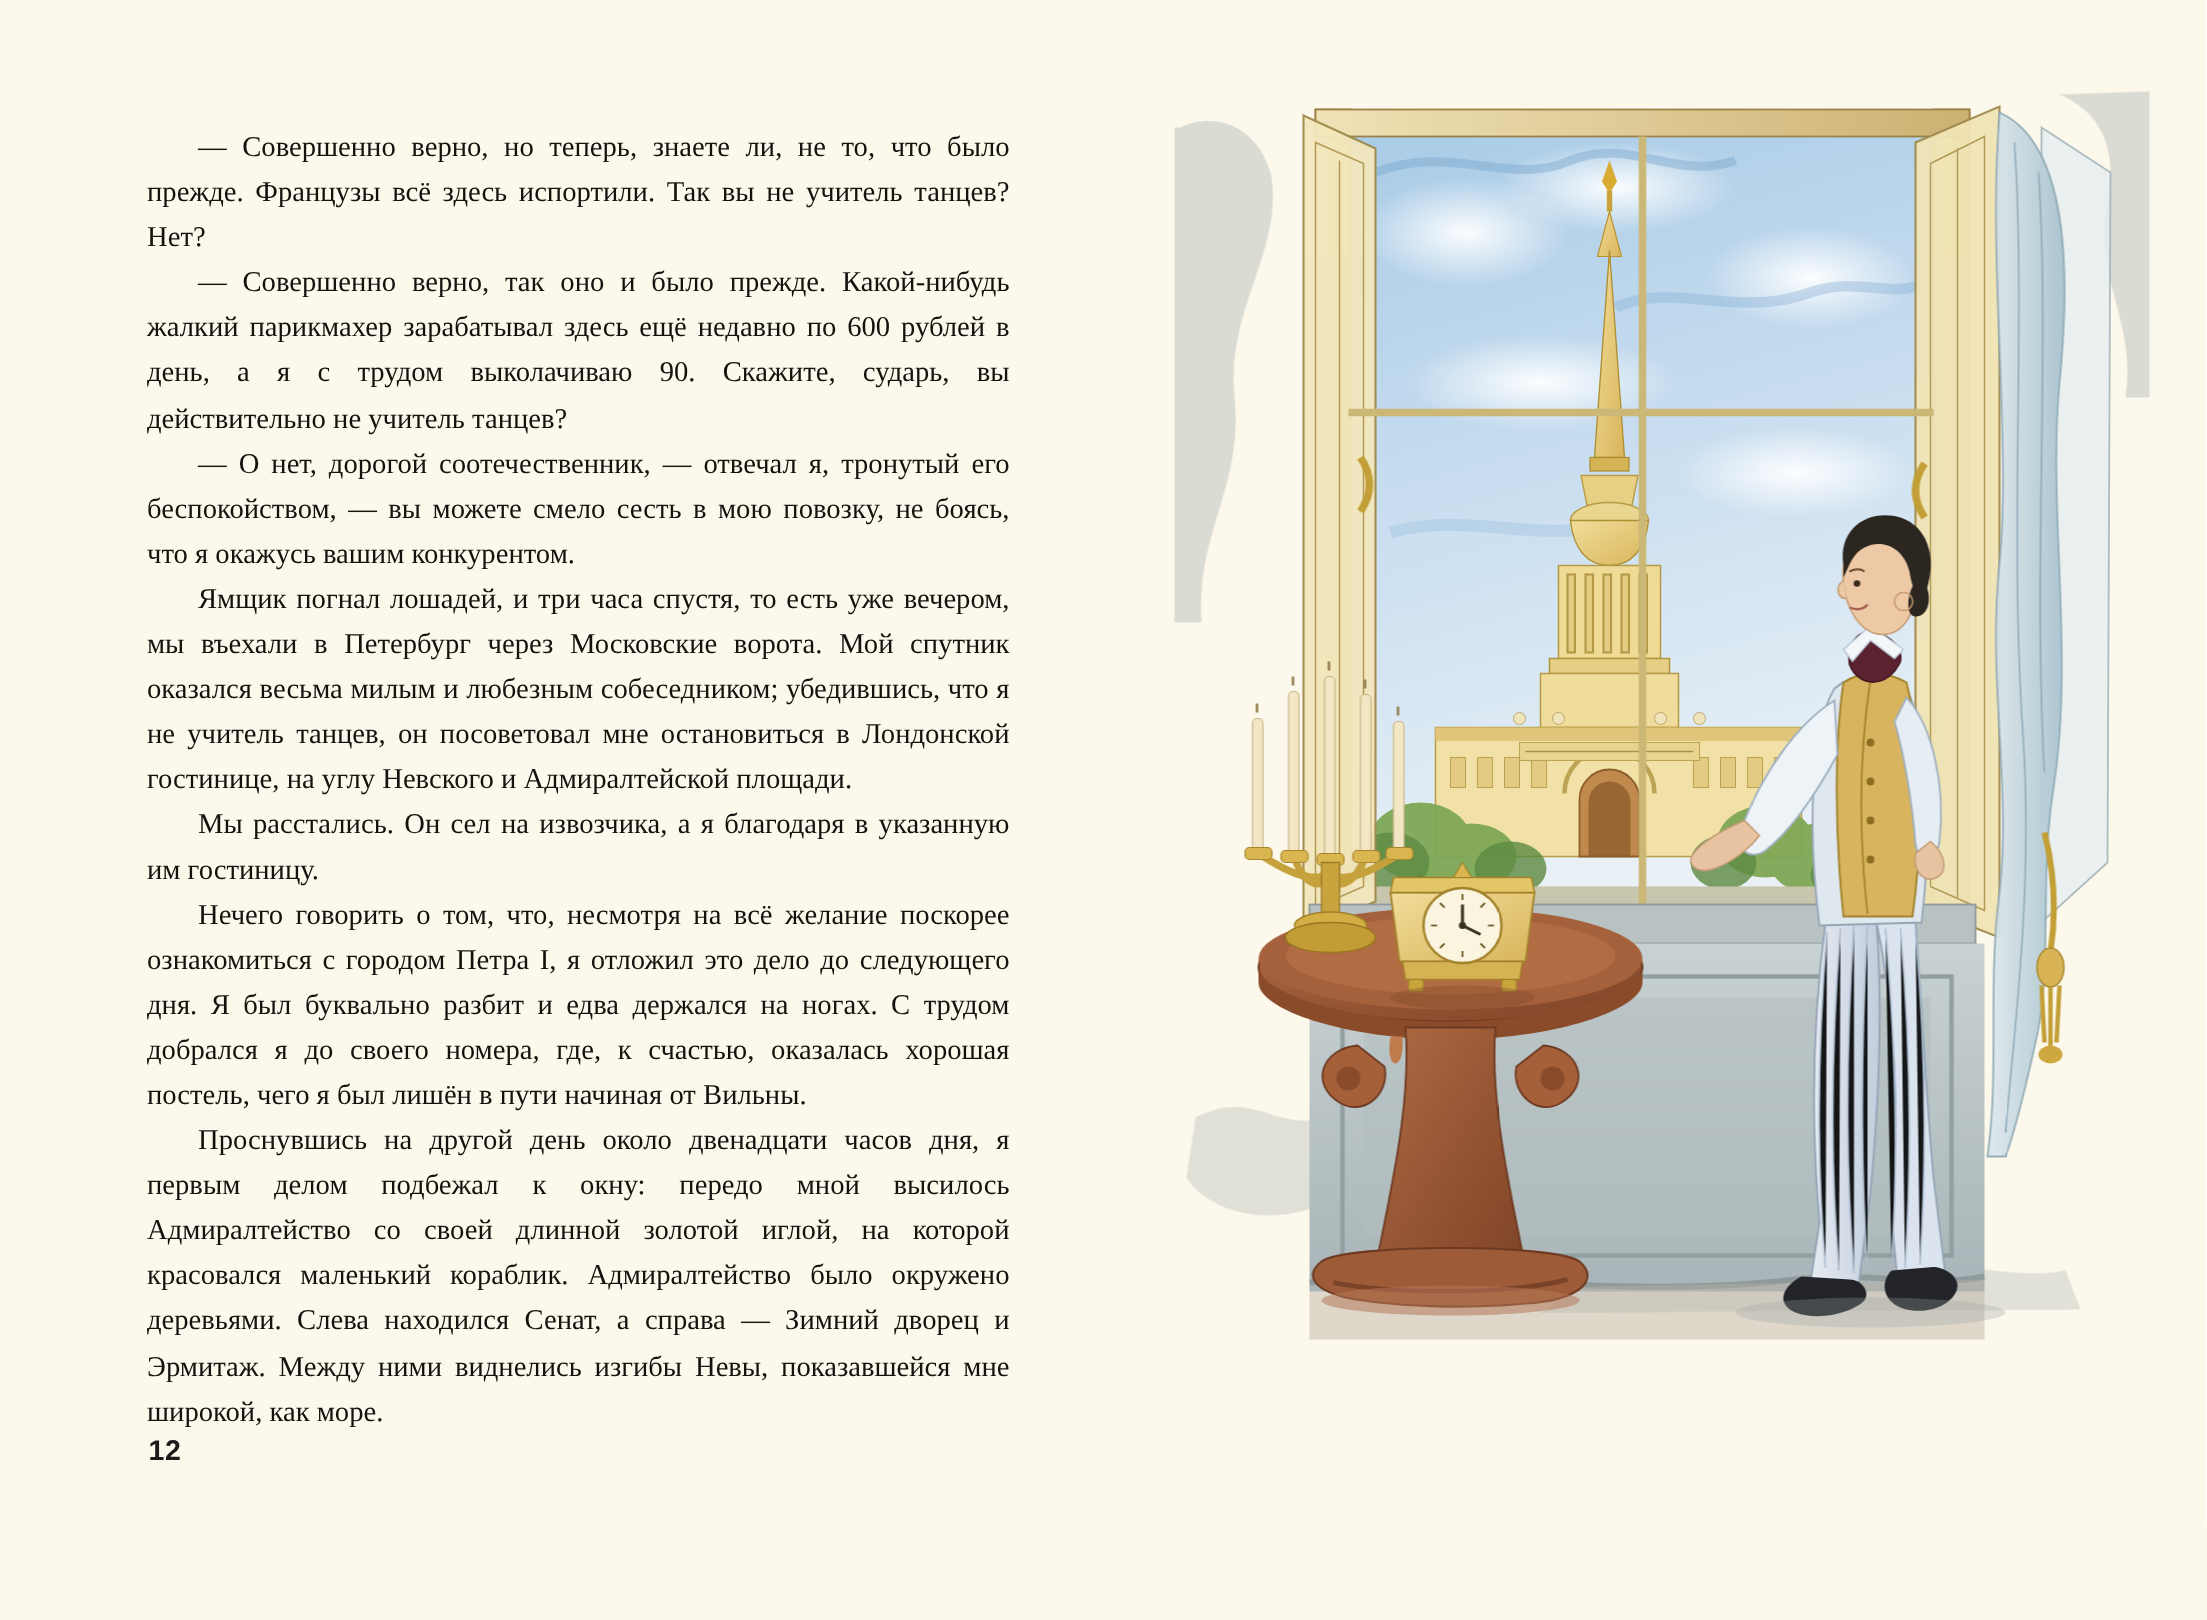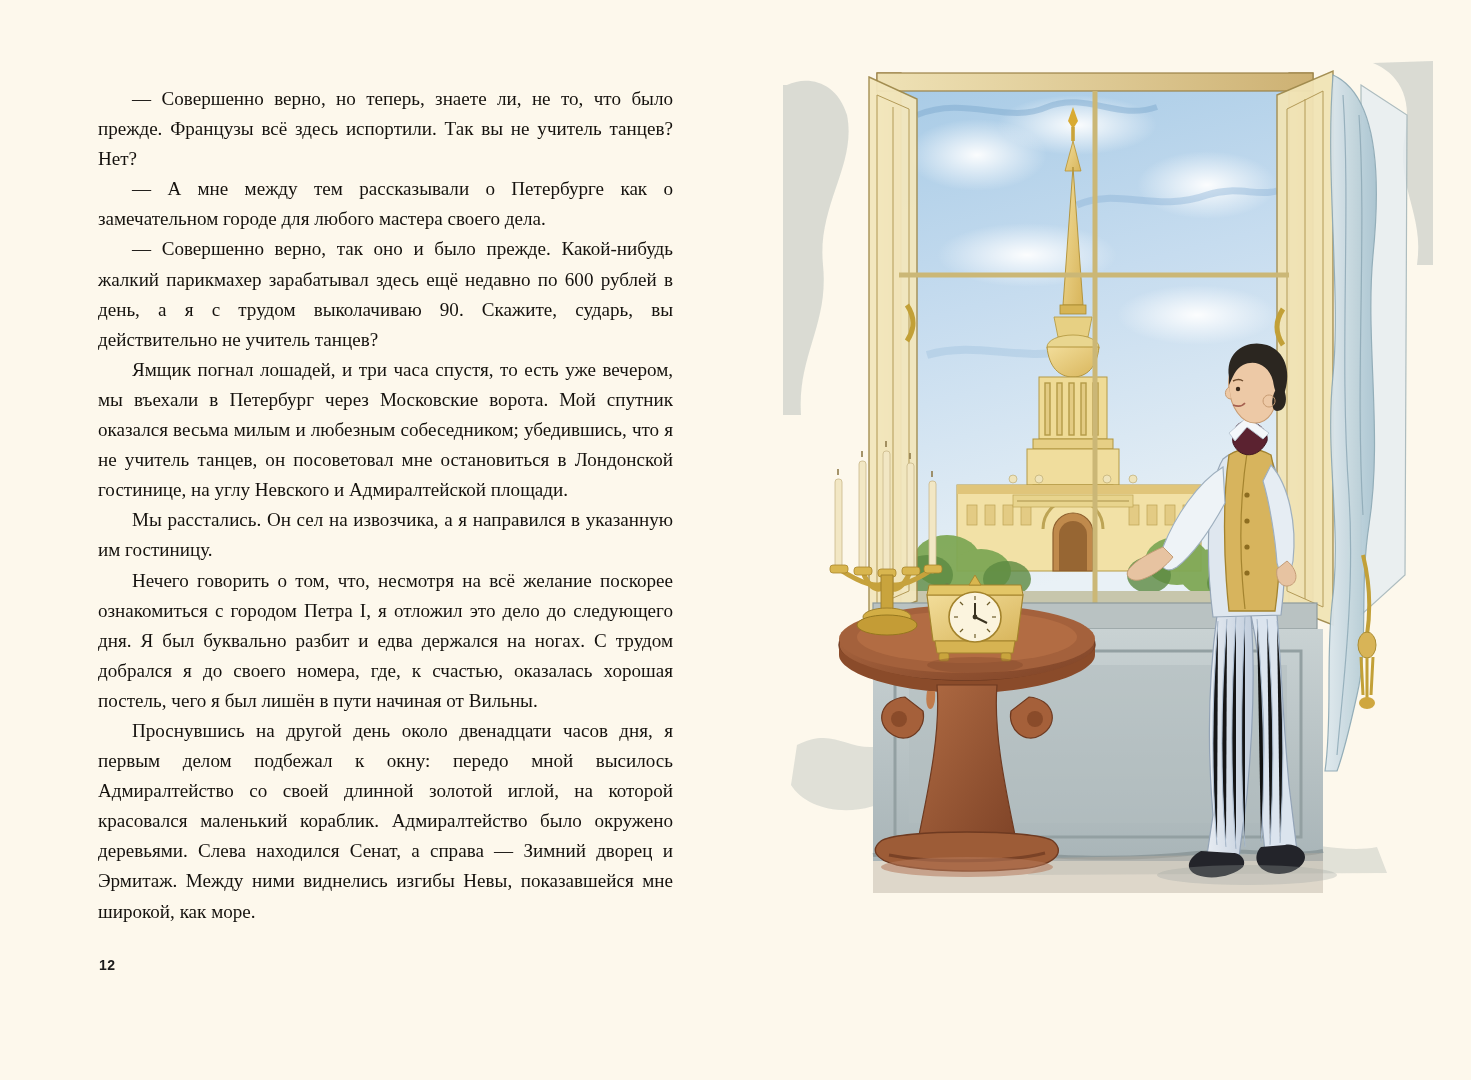--- a/index.html
+++ b/index.html
@@ -42,21 +42,21 @@
     color: #15120e;
     text-align: justify;
     text-indent: 34px;
     hyphens: manual;
   }
   .folio {
     position: absolute;
     left: 99px;
     top: 957px;
     font-family: "Liberation Sans", sans-serif;
-    font-size: 14px;
+    font-size: 19px;
     font-weight: bold;
     color: #1b1b1b;
     letter-spacing: 0.5px;
   }
   
   .page-right {
     position: absolute;
     left: 735px;
     top: 0;
     width: 736px;
@@ -72,24 +72,24 @@
   .illu-svg { display: block; width: 100%; height: 100%; }
 </style>
 </head>
 <body>
 
 <div class="spread">
 
   <div class="page-left">
     <div class="text-column">
       <p>— Совершенно верно, но теперь, знаете ли, не то, что было прежде. Французы всё здесь испортили. Так вы не учитель танцев? Нет?</p>
-      <p>— А мне между тем рассказывали о Петербурге как о замечательном городе для любого мастера своего дела.</p>
       <p>— Совершенно верно, так оно и было прежде. Какой-нибудь жалкий парикмахер зарабатывал здесь ещё недавно по 600 рублей в день, а я с трудом выколачиваю 90. Скажите, сударь, вы действительно не учитель танцев?</p>
+      <p>— О нет, дорогой соотечественник, — отвечал я, тронутый его беспокойством, — вы можете смело сесть в мою повозку, не боясь, что я окажусь вашим конкурентом.</p>
       <p>Ямщик погнал лошадей, и три часа спустя, то есть уже вечером, мы въехали в Петербург через Московские ворота. Мой спутник оказался весьма милым и любезным собеседником; убедившись, что я не учитель танцев, он посоветовал мне остановиться в Лондонской гостинице, на углу Невского и Адмиралтейской площади.</p>
-      <p>Мы расстались. Он сел на извозчика, а я направился в указанную им гостиницу.</p>
+      <p>Мы расстались. Он сел на извозчика, а я благодаря в указанную им гостиницу.</p>
       <p>Нечего говорить о том, что, несмотря на всё желание поскорее ознакомиться с городом Петра I, я отложил это дело до следующего дня. Я был буквально разбит и едва держался на ногах. С трудом добрался я до своего номера, где, к счастью, оказалась хорошая постель, чего я был лишён в пути начиная от Вильны.</p>
       <p>Проснувшись на другой день около двенадцати часов дня, я первым делом подбежал к окну: передо мной высилось Адмиралтейство со своей длинной золотой иглой, на которой красовался маленький кораблик. Адмиралтейство было окружено деревьями. Слева находился Сенат, а справа — Зимний дворец и Эрмитаж. Между ними виднелись изгибы Невы, показавшейся мне широкой, как море.</p>
     </div>
     <div class="folio">12</div>
   </div>
 
   <div class="page-right">
     <div class="illustration">
       <svg class="illu-svg" viewBox="0 0 656 840" xmlns="http://www.w3.org/2000/svg">
         <defs>

